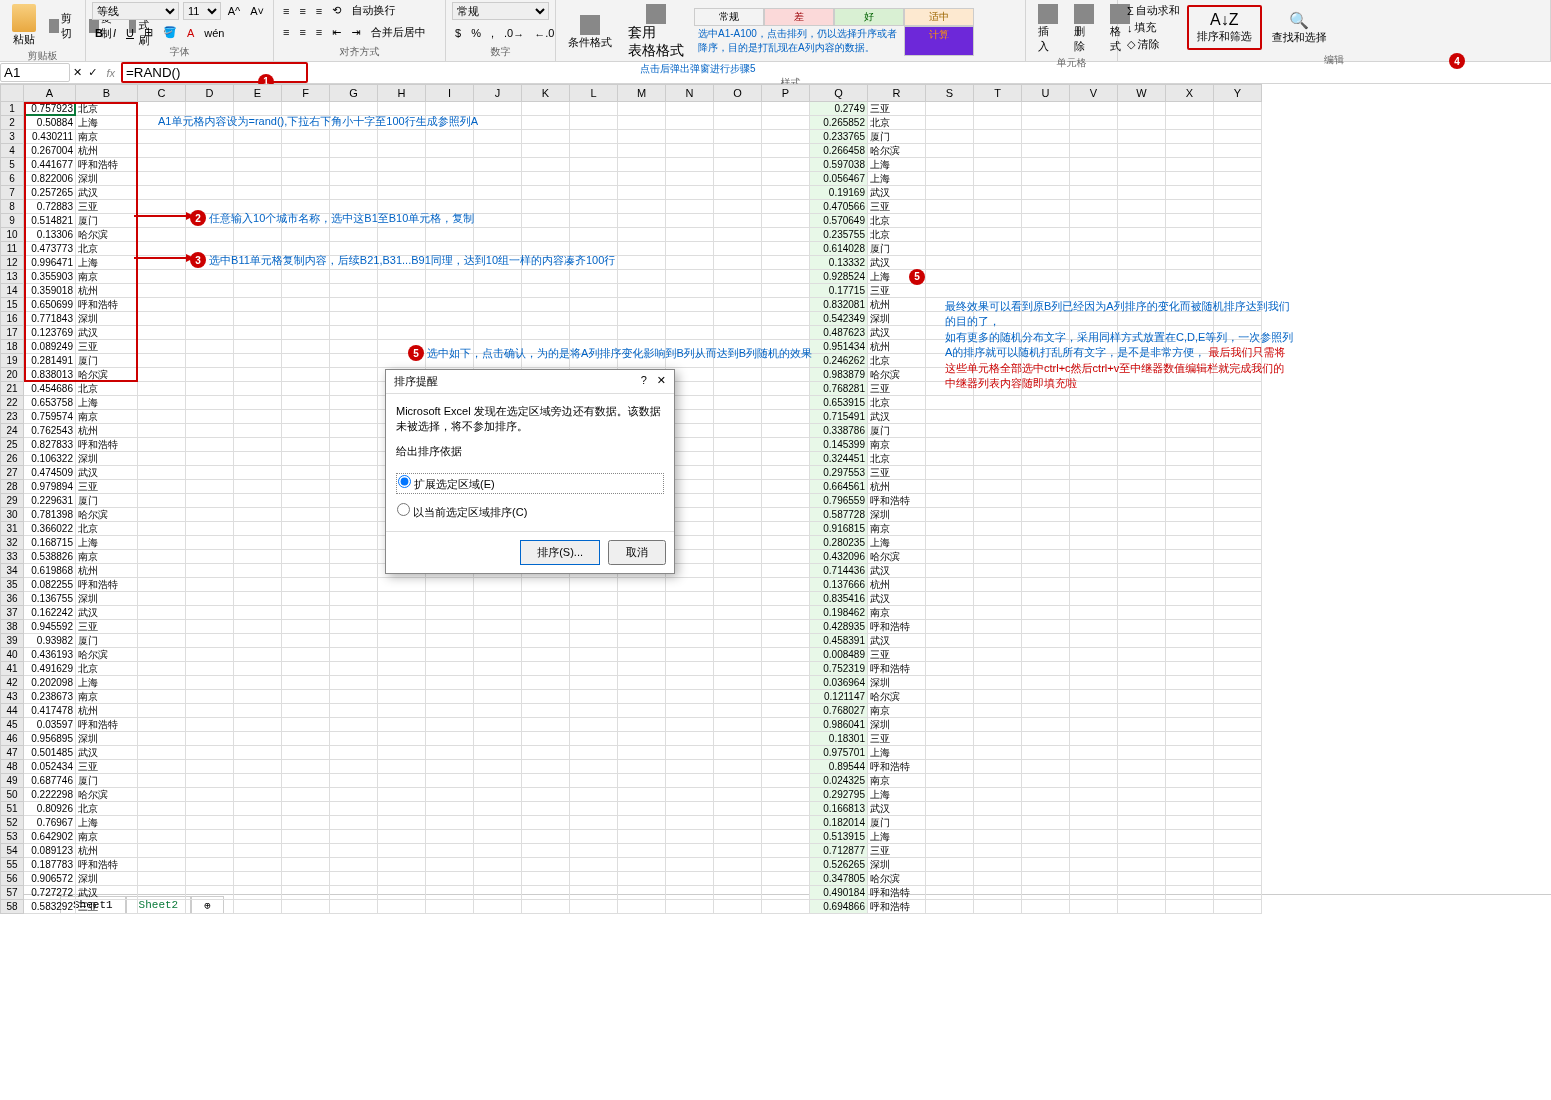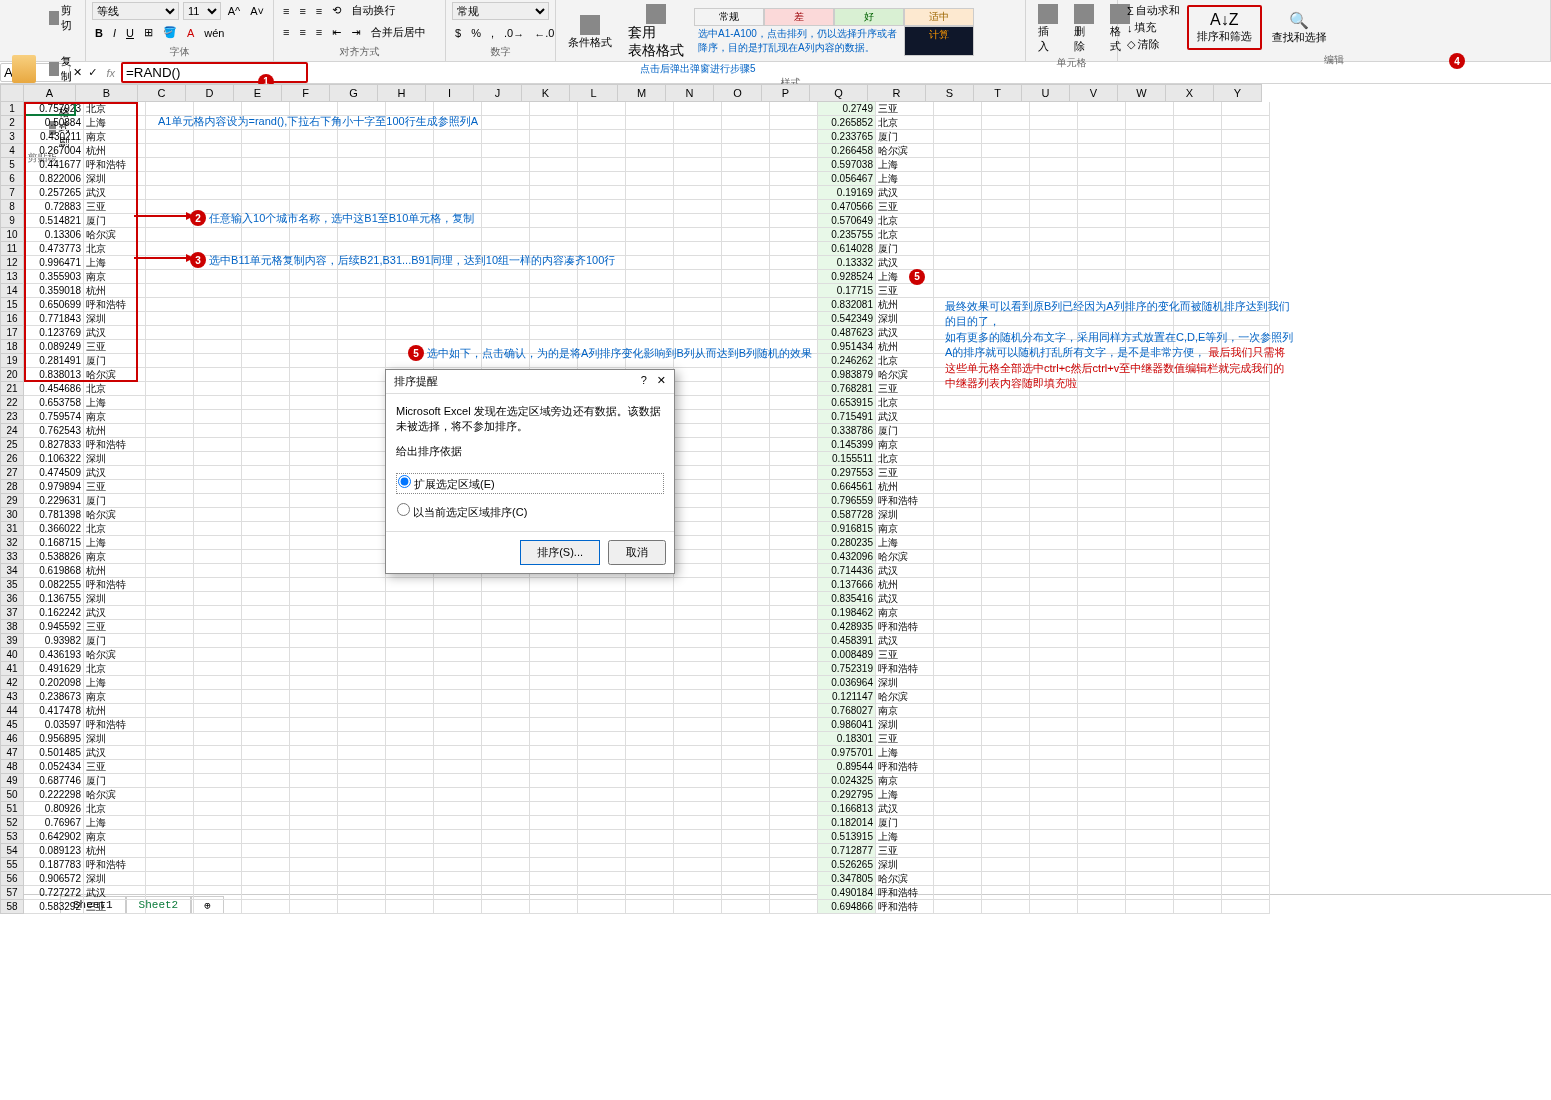--- a/index.html
+++ b/index.html
@@ -26,21 +26,21 @@
 .ann-red { color: #c00; }
 .col-headers { display: flex; }
 .col-h { background: #e8e8e8; border: 1px solid #ccc; border-left: 0; text-align: center; font-size: 11px; height: 18px; line-height: 16px; }
 .col-h:first-child { border-left: 1px solid #ccc; }
 .row-h { background: #e8e8e8; border: 1px solid #ccc; border-top: 0; text-align: center; width: 24px; height: 14px; font-size: 10px; line-height: 13px; }
 .cell { border-right: 1px solid #ddd; border-bottom: 1px solid #ddd; height: 14px; font-size: 10px; padding: 0 2px; line-height: 13px; overflow: hidden; white-space: nowrap; }
 .grid-body { display: flex; }
 .rows-col { display: flex; flex-direction: column; }
 .data-cols { display: flex; flex-direction: column; }
 .data-row { display: flex; }
-.cA { width: 60px; text-align: right; }
+.cA { width: 52px; text-align: right; }
 .cB { width: 62px; }
 .cQ { width: 58px; text-align: right; background: #e8f8e8; }
 .cR { width: 58px; }
 .wide { width: 48px; }
 .dialog { position: absolute; left: 385px; top: 285px; width: 290px; background: #fff; border: 1px solid #888; box-shadow: 3px 3px 10px rgba(0,0,0,.3); font-size: 11px; }
 .dlg-title { display: flex; justify-content: space-between; padding: 4px 8px; border-bottom: 1px solid #ddd; }
 .dlg-body { padding: 10px; }
 .dlg-btns { display: flex; justify-content: flex-end; gap: 8px; padding: 8px; border-top: 1px solid #ddd; }
 .dlg-btns button { padding: 3px 16px; font-size: 11px; }
 .sheet-tabs { display: flex; border-top: 1px solid #ccc; height: 20px; align-items: center; padding-left: 60px; font-size: 11px; }
@@ -55,21 +55,21 @@
 </head>
 <body>
 
 <div class="ribbon">
   <div class="ribbon-group" style="width:86px">
     <div class="ribbon-row">
       <div class="big-btn">
         <span class="paste-icon"></span>
         <span>粘贴</span>
       </div>
-      <div style="display:flex;flex-direction:column;gap:19px">
+      <div style="display:flex;flex-direction:row;gap:7px">
         <span class="ribbon-btn">
             <span class="icon small-icon"></span>
             <span>剪切</span>
           </span>
         <span class="ribbon-btn">
             <span class="icon small-icon"></span>
             <span>复制</span>
           </span>
         <span class="ribbon-btn">
             <span class="icon small-icon"></span>
@@ -154,21 +154,21 @@
           <span class="icon small-icon"></span>
           <span style="white-space:pre;font-size:14px">套用
 表格格式</span>
         </div>
       <div class="stylegrid">
         <div class="sgcell">常规</div>
         <div class="sgcell" style="background:#fbd9d9;color:#9c0006">差</div>
         <div class="sgcell" style="background:#d9f0d3;color:#006100">好</div>
         <div class="sgcell" style="background:#fde9d0;color:#9c6500">适中</div>
         <div class="sgcell annotation" style="grid-column:1/4;text-align:left;border:0">选中A1-A100，点击排列，仍以选择升序或者降序，目的是打乱现在A列内容的数据。</div>
-        <div class="sgcell" style="background:#0f172a;color:#f90">计算</div>
+        <div class="sgcell" style="background:#6d28d9;color:#f90">计算</div>
       </div>
     </div>
     <div class="annotation" style="font-size:10px;margin-left:78px">点击后弹出弹窗进行步骤5</div>
     <div class="ribbon-group-label">样式</div>
   </div>
 
   <div class="ribbon-group" style="width:92px">
     <div class="ribbon-row">
       <div class="big-btn">
           <span class="icon small-icon"></span>
@@ -1497,21 +1497,21 @@
           </div>
           <div class="data-row">
             <div class="cell cQ">0.338786</div>
             <div class="cell cR">厦门</div>
           </div>
           <div class="data-row">
             <div class="cell cQ">0.145399</div>
             <div class="cell cR">南京</div>
           </div>
           <div class="data-row">
-            <div class="cell cQ">0.155511</div>
+            <div class="cell cQ">0.324451</div>
             <div class="cell cR">北京</div>
           </div>
           <div class="data-row">
             <div class="cell cQ">0.297553</div>
             <div class="cell cR">三亚</div>
           </div>
           <div class="data-row">
             <div class="cell cQ">0.664561</div>
             <div class="cell cR">杭州</div>
           </div>

